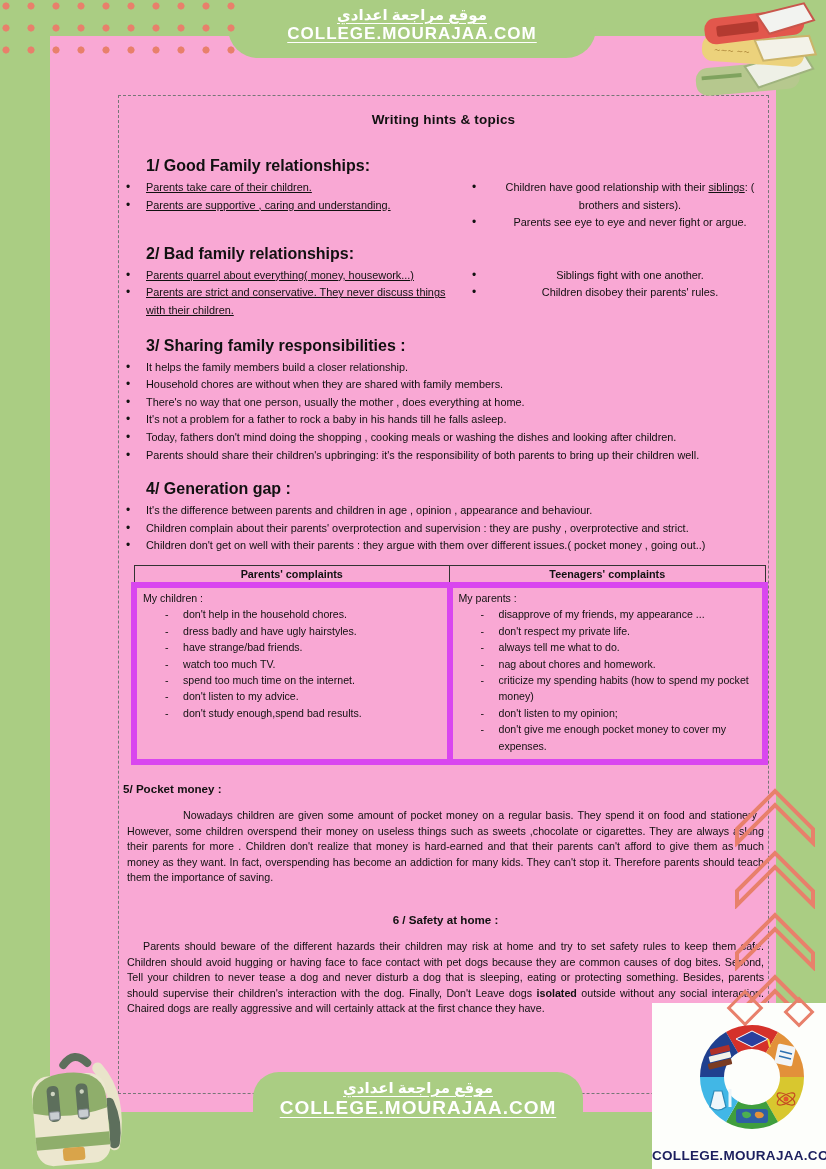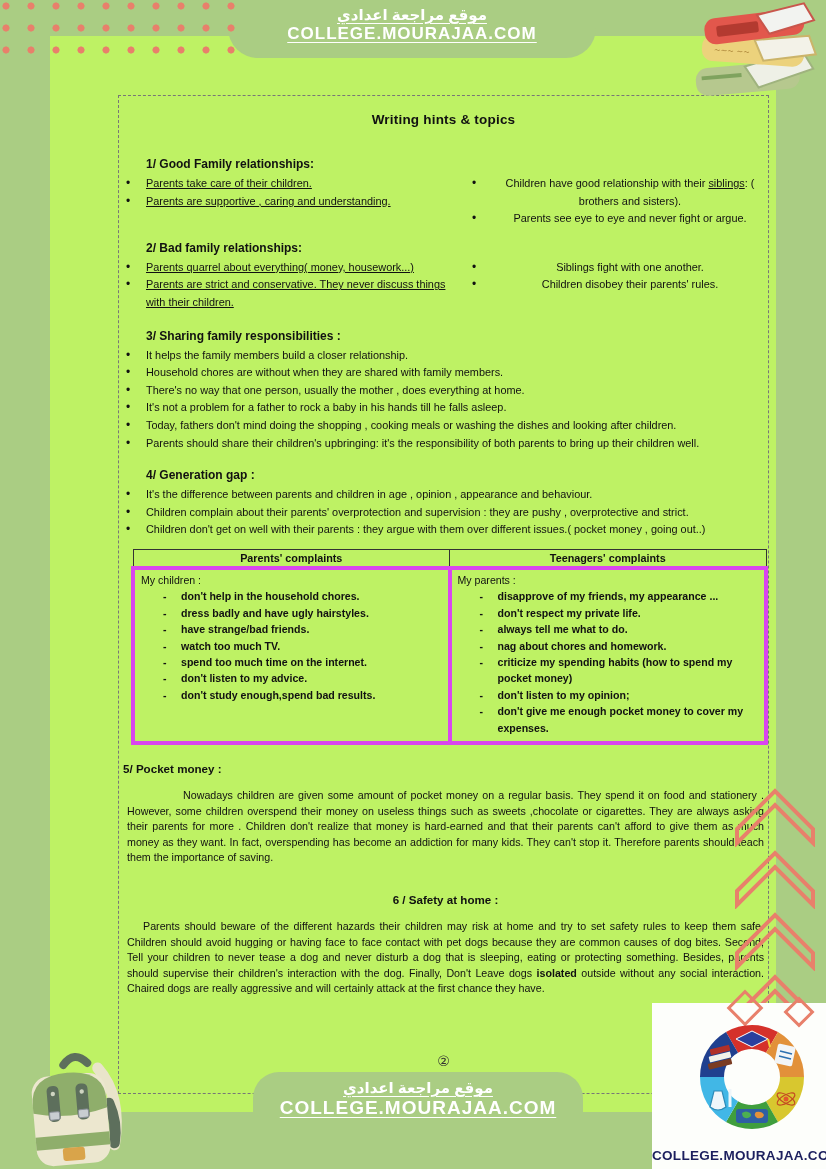--- a/index.html
+++ b/index.html
@@ -19,41 +19,41 @@
                 border-radius:26px 26px 0 0; text-align:center; color:#fff; padding-top:7px; z-index:3; }
   .ar-line  { font-size:15px; font-weight:bold; text-decoration:underline; text-underline-offset:3px; direction:rtl; }
   .url-line { font-size:17px; font-weight:bold; letter-spacing:1px; text-decoration:underline; text-underline-offset:3px; }
   .banner-bot .url-line { font-size:19px; }
 
   .dots { position:absolute; left:0; top:0; width:248px; height:58px; pointer-events:none; z-index:4;
           background-image:radial-gradient(circle at 6px 6px, #e8806b 3.2px, rgba(0,0,0,0) 3.9px);
           background-size:25px 22px; }
 
   
-  .page  { position:absolute; left:50px; top:36px; width:726px; height:1076px; background:#bef264; }
+  .page  { position:absolute; left:50px; top:36px; width:726px; height:1076px; background:#f9a8d4; }
   .frame { position:absolute; left:68px; top:59px; width:651px; height:999px; border:1px dashed #777;
            padding-top:16px; color:#111; }
 
   .doc-title { text-align:center; font-size:13.5px; font-weight:bold; letter-spacing:.2px; margin-bottom:30px; }
-  .h  { font-weight:bold; font-size:12px; margin:0 0 4px 27px; }
+  .h  { font-weight:bold; font-size:16px; margin:0 0 4px 27px; }
   .h5 { font-weight:bold; font-size:11.6px; margin:17px 0 0 4px; }
   .bul { list-style:none; font-size:10.9px; line-height:17.6px; }
   .bul li { position:relative; padding-left:21px; }
   .bul li::before { content:"•"; position:absolute; left:1px; top:0; font-size:12px; }
   .tworow { display:flex; margin-left:6px; }
   .cl { width:334px;text-decoration:underline; }
   .cr { flex:1; padding-left:12px;text-align:center; }
   .mt13 { margin-top:13px; } .mt16 { margin-top:16px; } .mt17 { margin-top:17px; }
   .ml6 { margin-left:6px; }
 
   table.cmp { margin:10px 0 0 12px; width:637px; border-collapse:collapse; font-size:10.6px; }
   table.cmp th { border:1px solid #333; font-size:10.8px; padding:2px; text-align:center; }
-  table.cmp td { border:4px solid #d946ef; vertical-align:top; width:50%; padding:2px 4px 5px 6px; line-height:16.4px; }
+  table.cmp td { border:6px solid #d946ef; vertical-align:top; width:50%; padding:2px 4px 5px 6px; line-height:16.4px; }
   .dash { list-style:none; }
-  .dash li { position:relative; padding-left:40px;font-weight:bold; }
+  .dash li { position:relative; padding-left:40px; }
   .dash li::before { content:"-"; position:absolute; left:22px; }
 
   .para { margin:13px 4px 0 8px; font-size:10.7px; line-height:15.6px; text-align:justify; }
   .ind-big { text-indent:56px; } .ind-sm { text-indent:16px; }
   .pagenum { text-align:center; margin-top:56px; font-size:14px; color:#333; }
 
   
   .books { position:absolute; left:688px; top:2px; z-index:5; }
   .chev  { position:absolute; left:733px; z-index:5; }
   .backpack { position:absolute; left:22px; top:1048px; z-index:6; }

